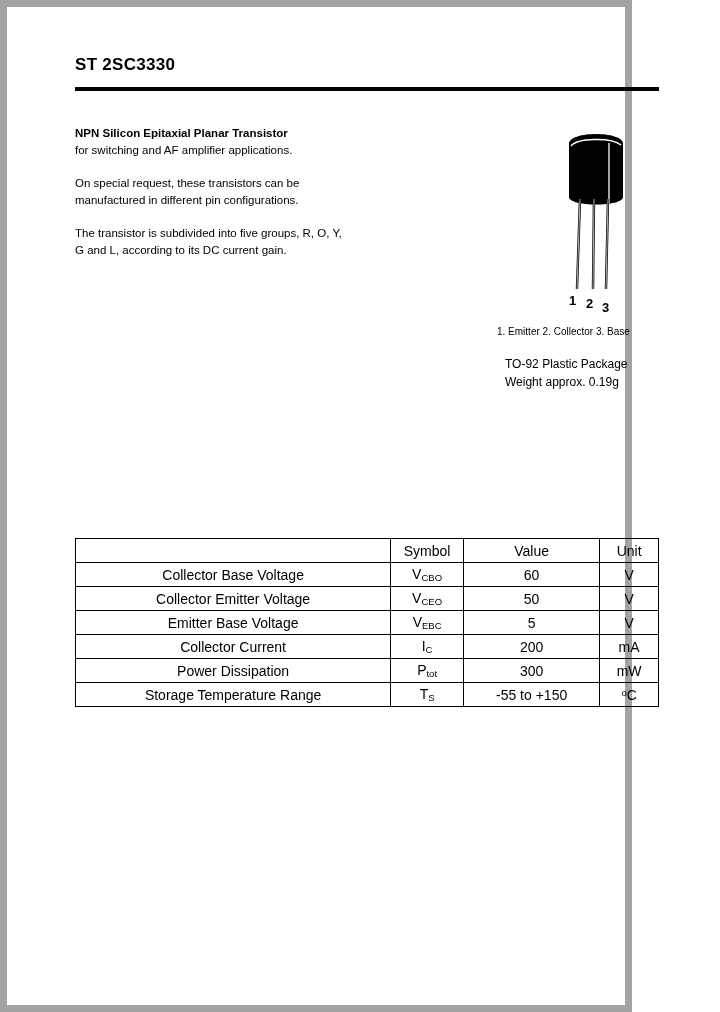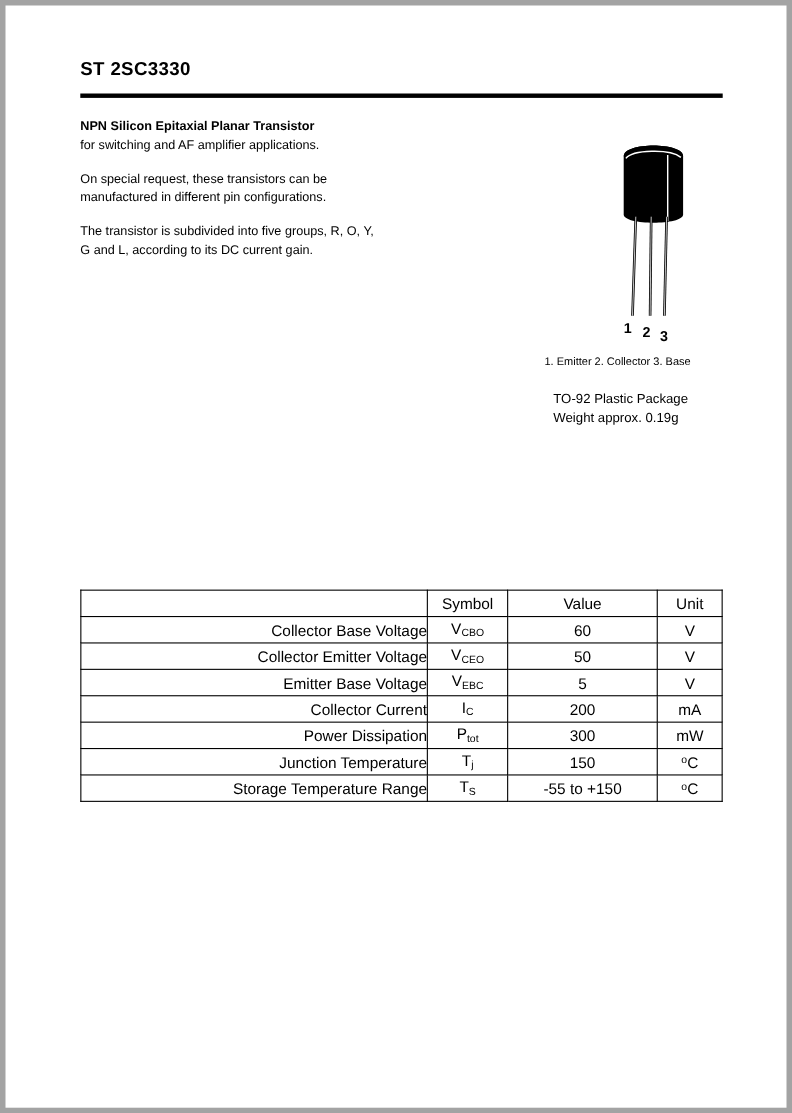--- a/index.html
+++ b/index.html
@@ -11,24 +11,24 @@
     width: 720px;
     height: 1012px;
     font-family: "Liberation Sans", sans-serif;
     color: #000000;
     position: relative;
     overflow: hidden;
   }
   .page {
     position: absolute;
     left: 0; top: 0;
-    width: 720px;
+    width: 632px;
     height: 1012px;
     box-sizing: border-box;
-    border: 5px solid #a3a3a3;
+    border: 7px solid #a3a3a3;
   }
   .inner {
     position: absolute;
     left: 68px;
     top: 0;
     width: 584px;
     height: 100%;
   }
 
   
@@ -52,21 +52,21 @@
   
   .desc {
     position: absolute;
     left: 0;
     top: 102px;
     width: 340px;
     font-size: 11.5px;
     line-height: 17px;
   }
   .desc .bold { font-weight: bold; }
-  .desc p { margin: 0 0 14px 0; }
+  .desc p { margin: 16px 0 14px 0; }
 
   
   .pkg-art {
     position: absolute;
     left: 430px;
     top: 112px;
     width: 200px;
     height: 200px;
   }
   .pin-legend {
@@ -104,21 +104,21 @@
     font-size: 14px;
   }
   table.ratings td, table.ratings th {
     border: 1px solid #000;
     height: 23px;
     font-weight: normal;
     padding: 0;
   }
   td.param, th.param {
     width: 316px;
-    text-align: right;
+    text-align: center;
     padding-left: 16px;
   }
   td.sym, th.sym { width: 72px; text-align: center; }
   td.val, th.val { width: 136px; text-align: center; }
   td.unit, th.unit { width: 58px; text-align: center; }
 
   
   .footer {
     position: absolute;
     left: 0;
@@ -215,26 +215,20 @@
             <td class="val">200</td>
             <td class="unit">mA</td>
           </tr>
           <tr>
             <td class="param">Power Dissipation</td>
             <td class="sym"><span>P</span><sub>tot</sub></td>
             <td class="val">300</td>
             <td class="unit">mW</td>
           </tr>
           <tr>
-            <td class="param">Junction Temperature</td>
-            <td class="sym"><span>T</span><sub>j</sub></td>
-            <td class="val">150</td>
-            <td class="unit"><sup>o</sup>C</td>
-          </tr>
-          <tr>
             <td class="param">Storage Temperature Range</td>
             <td class="sym"><span>T</span><sub>S</sub></td>
             <td class="val">-55 to +150</td>
             <td class="unit"><sup>o</sup>C</td>
           </tr>
         </tbody>
     </table>
 
   </div>
 

